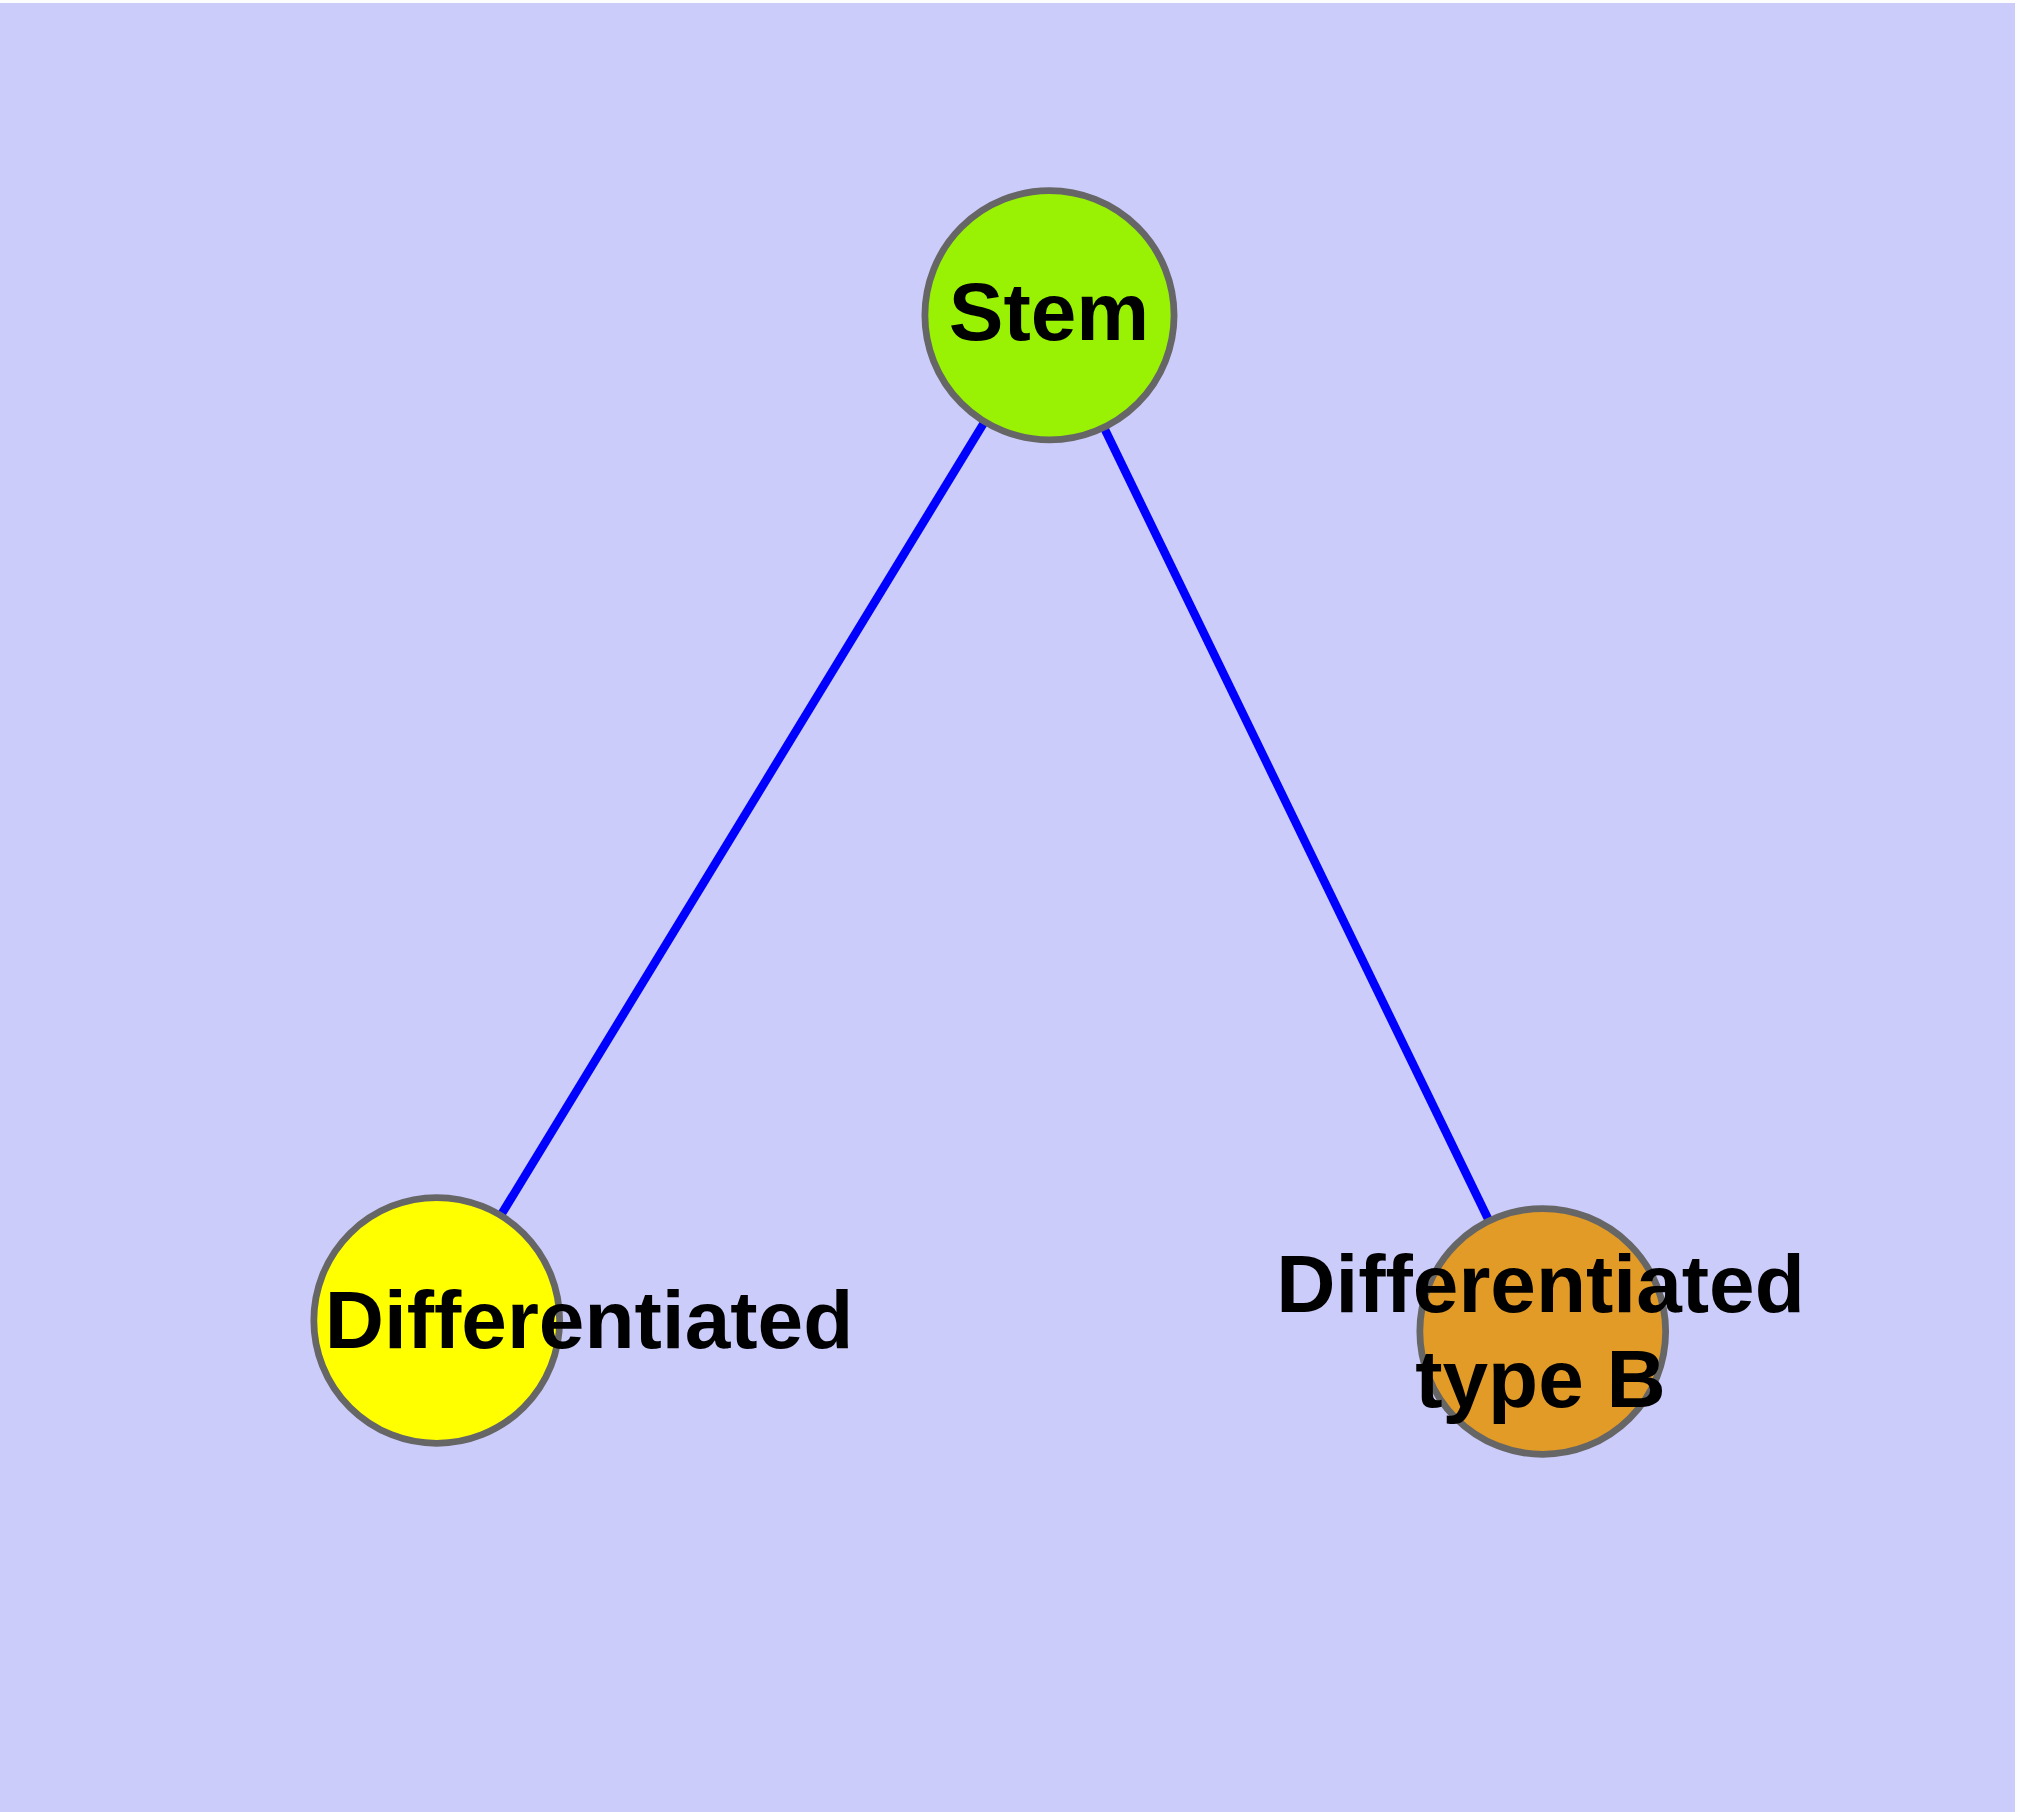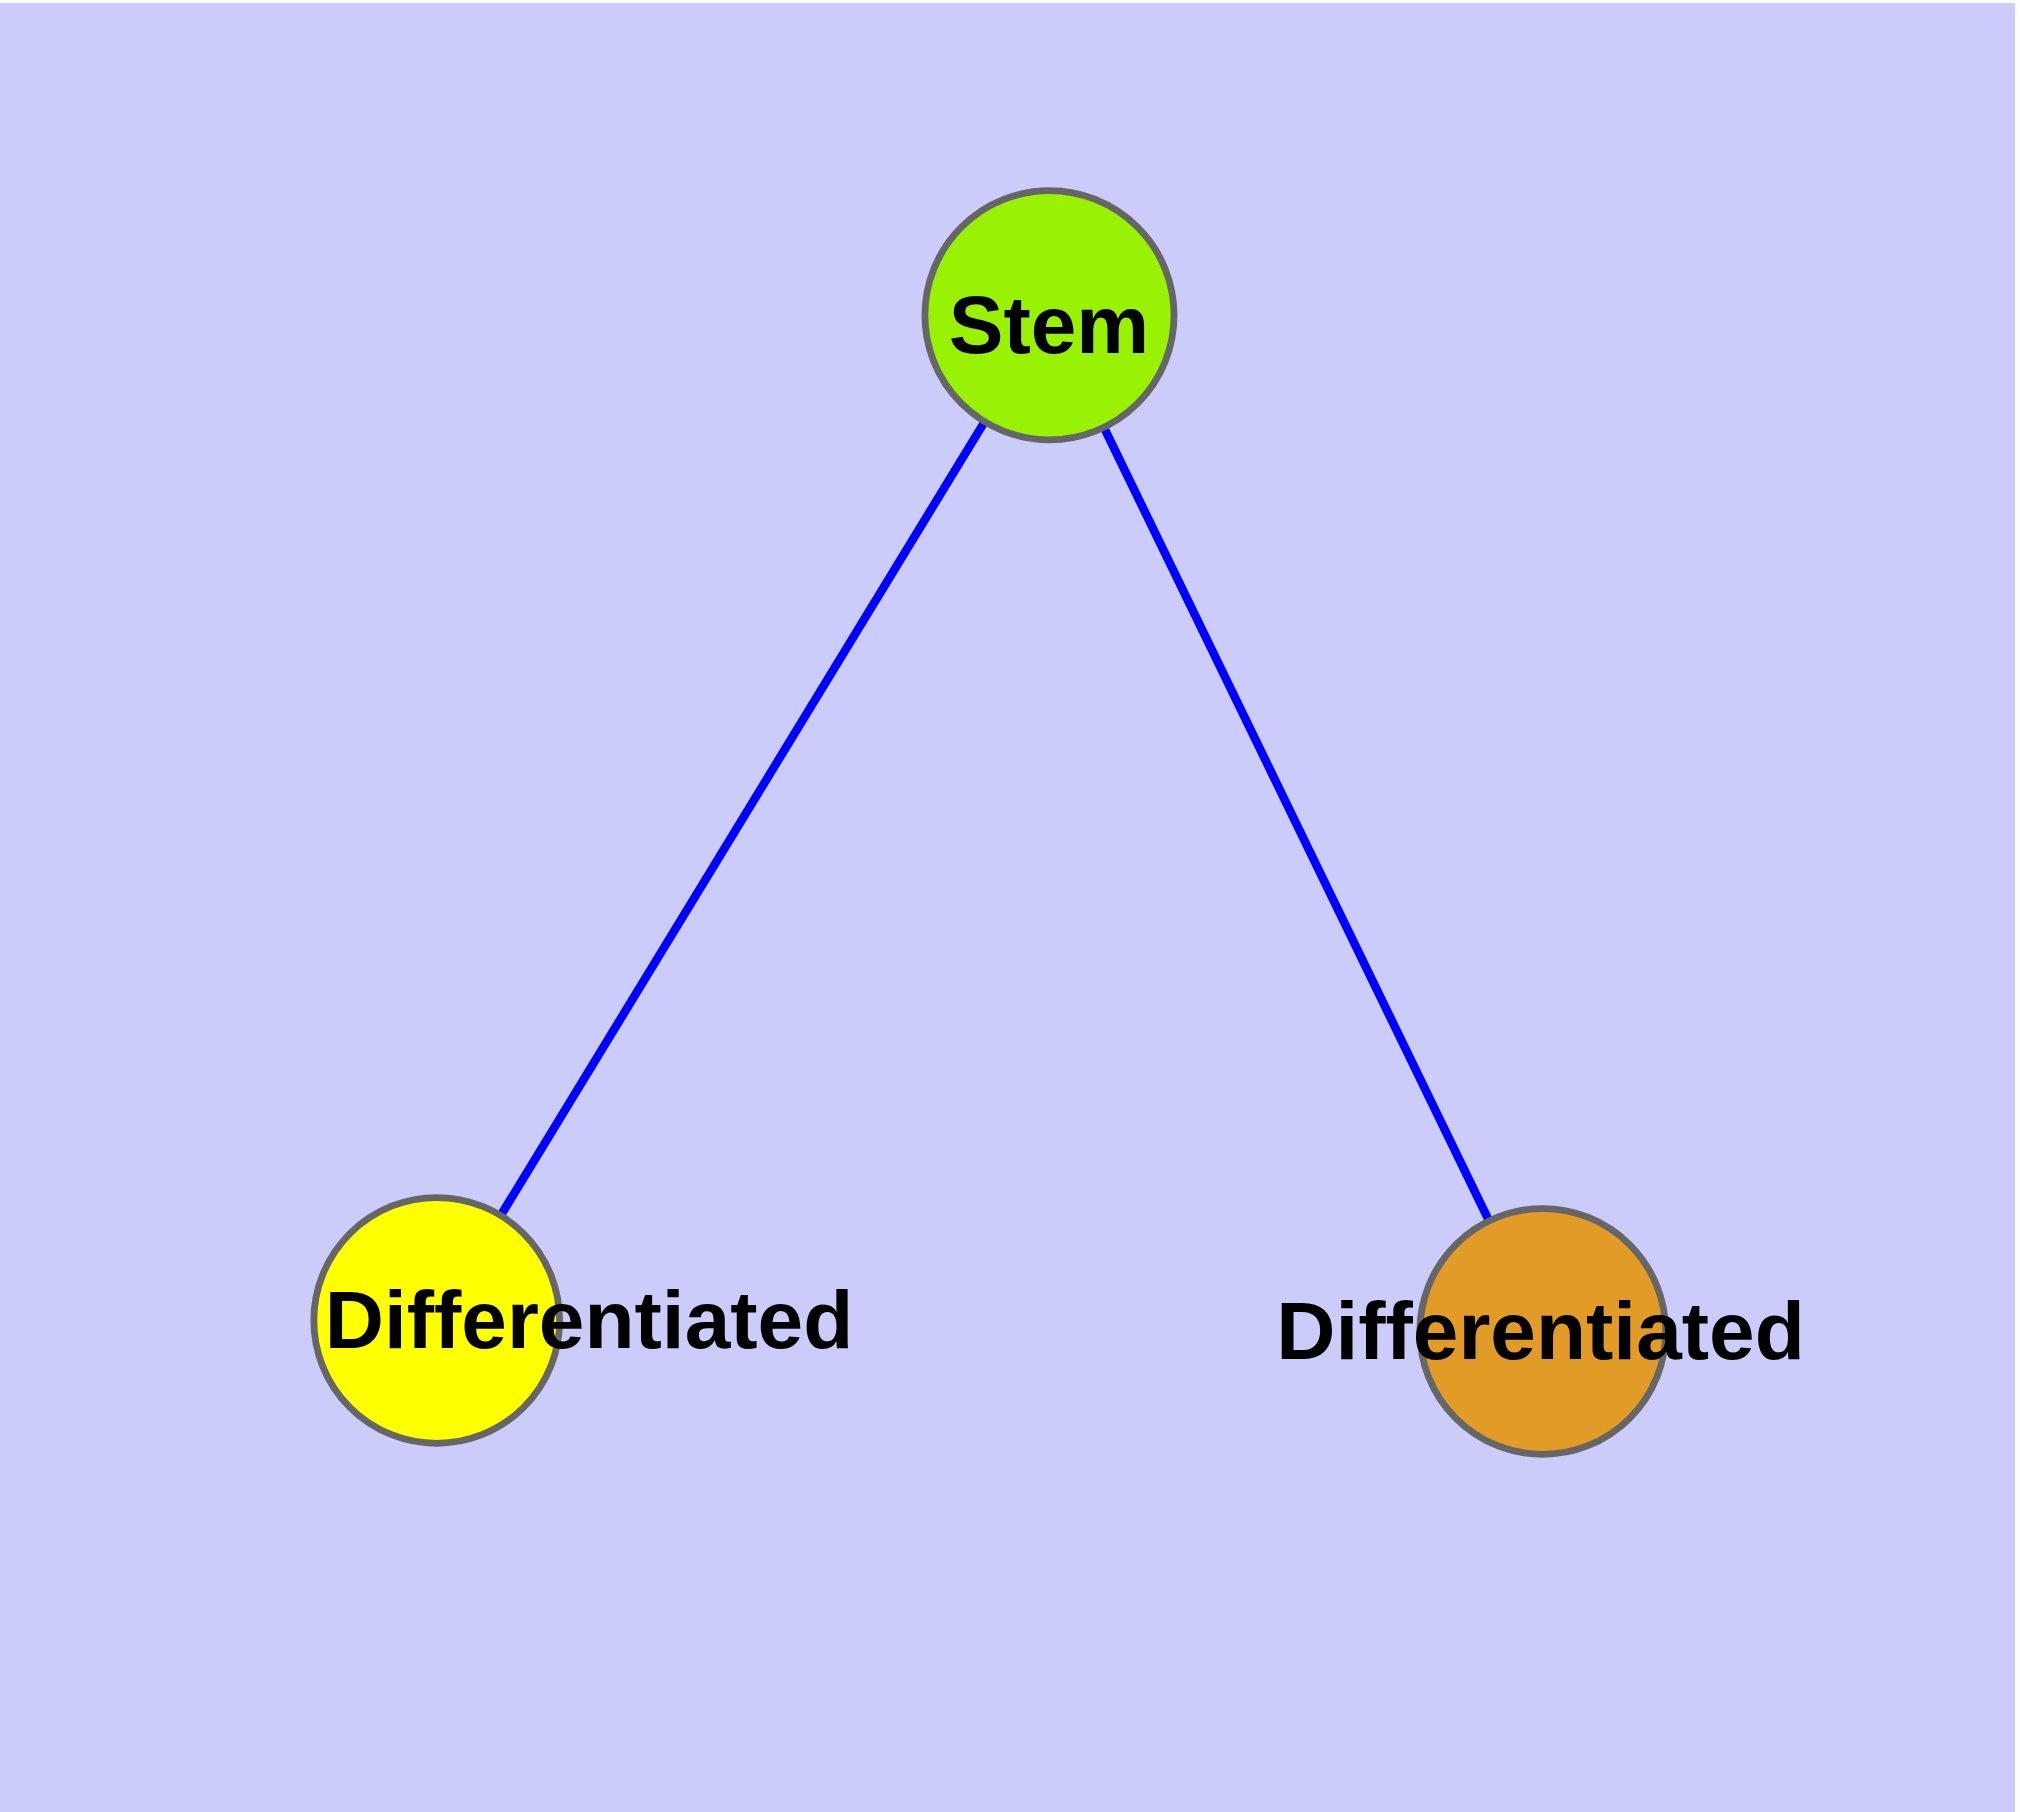--- a/index.html
+++ b/index.html
@@ -40,21 +40,21 @@
     position: absolute;
     text-align: center;
     font-weight: bold;
     color: #000000;
     line-height: 1.16;
     white-space: pre;
     pointer-events: none;
   }
   #stem-label {
     left: 1049px;
-    top: 325px;
+    top: 312px;
     transform: translate(-50%, -50%);
     font-size: 82px;
   }
   #typea-label {
     left: 301px;
     top: 1320px;
     width: 576px;
     transform: translateY(-50%);
     font-size: 82px;
   }
@@ -82,16 +82,16 @@
       <circle class="node-circle" cx="1238" cy="372" r="147" fill="#99f204" stroke="#666666"></circle>
       <circle class="node-circle" cx="515" cy="1558" r="145" fill="#ffff00" stroke="#666666"></circle>
       <circle class="node-circle" cx="1820" cy="1571" r="145" fill="#e39b28" stroke="#666666"></circle>
     </g>
   </svg>
 
   <div class="node-label" id="stem-label"><span>Stem</span></div>
 
   <div class="node-label" id="typea-label"><span>Differentiated</span><br></div>
 
-  <div class="node-label" id="typeb-label"><span>Differentiated</span><br></div>
+  <div class="node-label" id="typeb-label"><span>Differentiated</span><br><span>type B</span></div>
 
 </div>
 
 
 </body></html>

